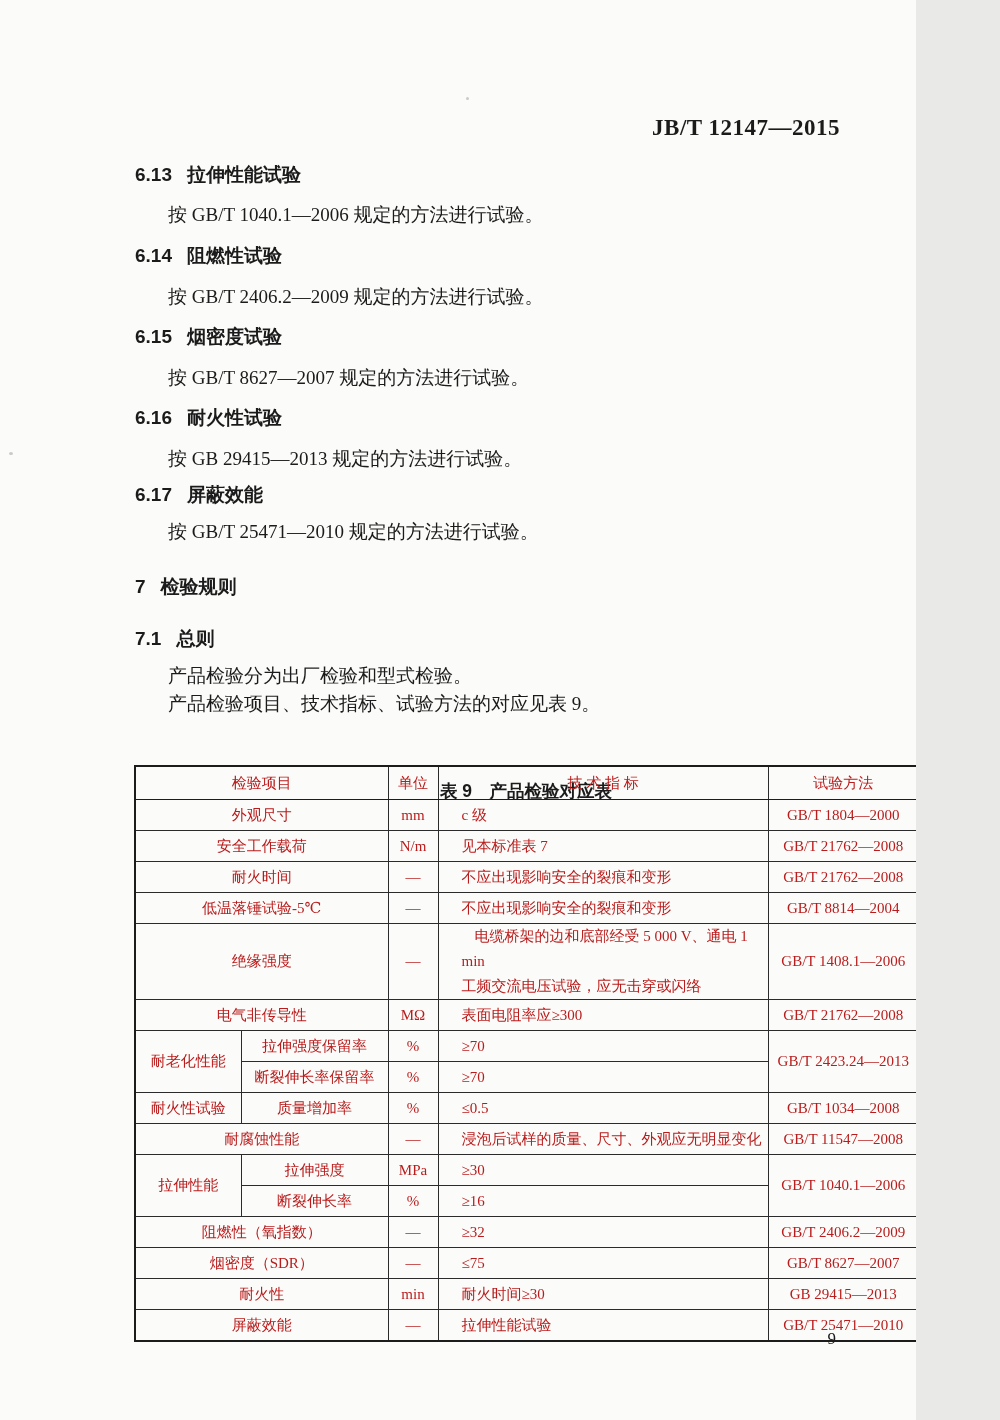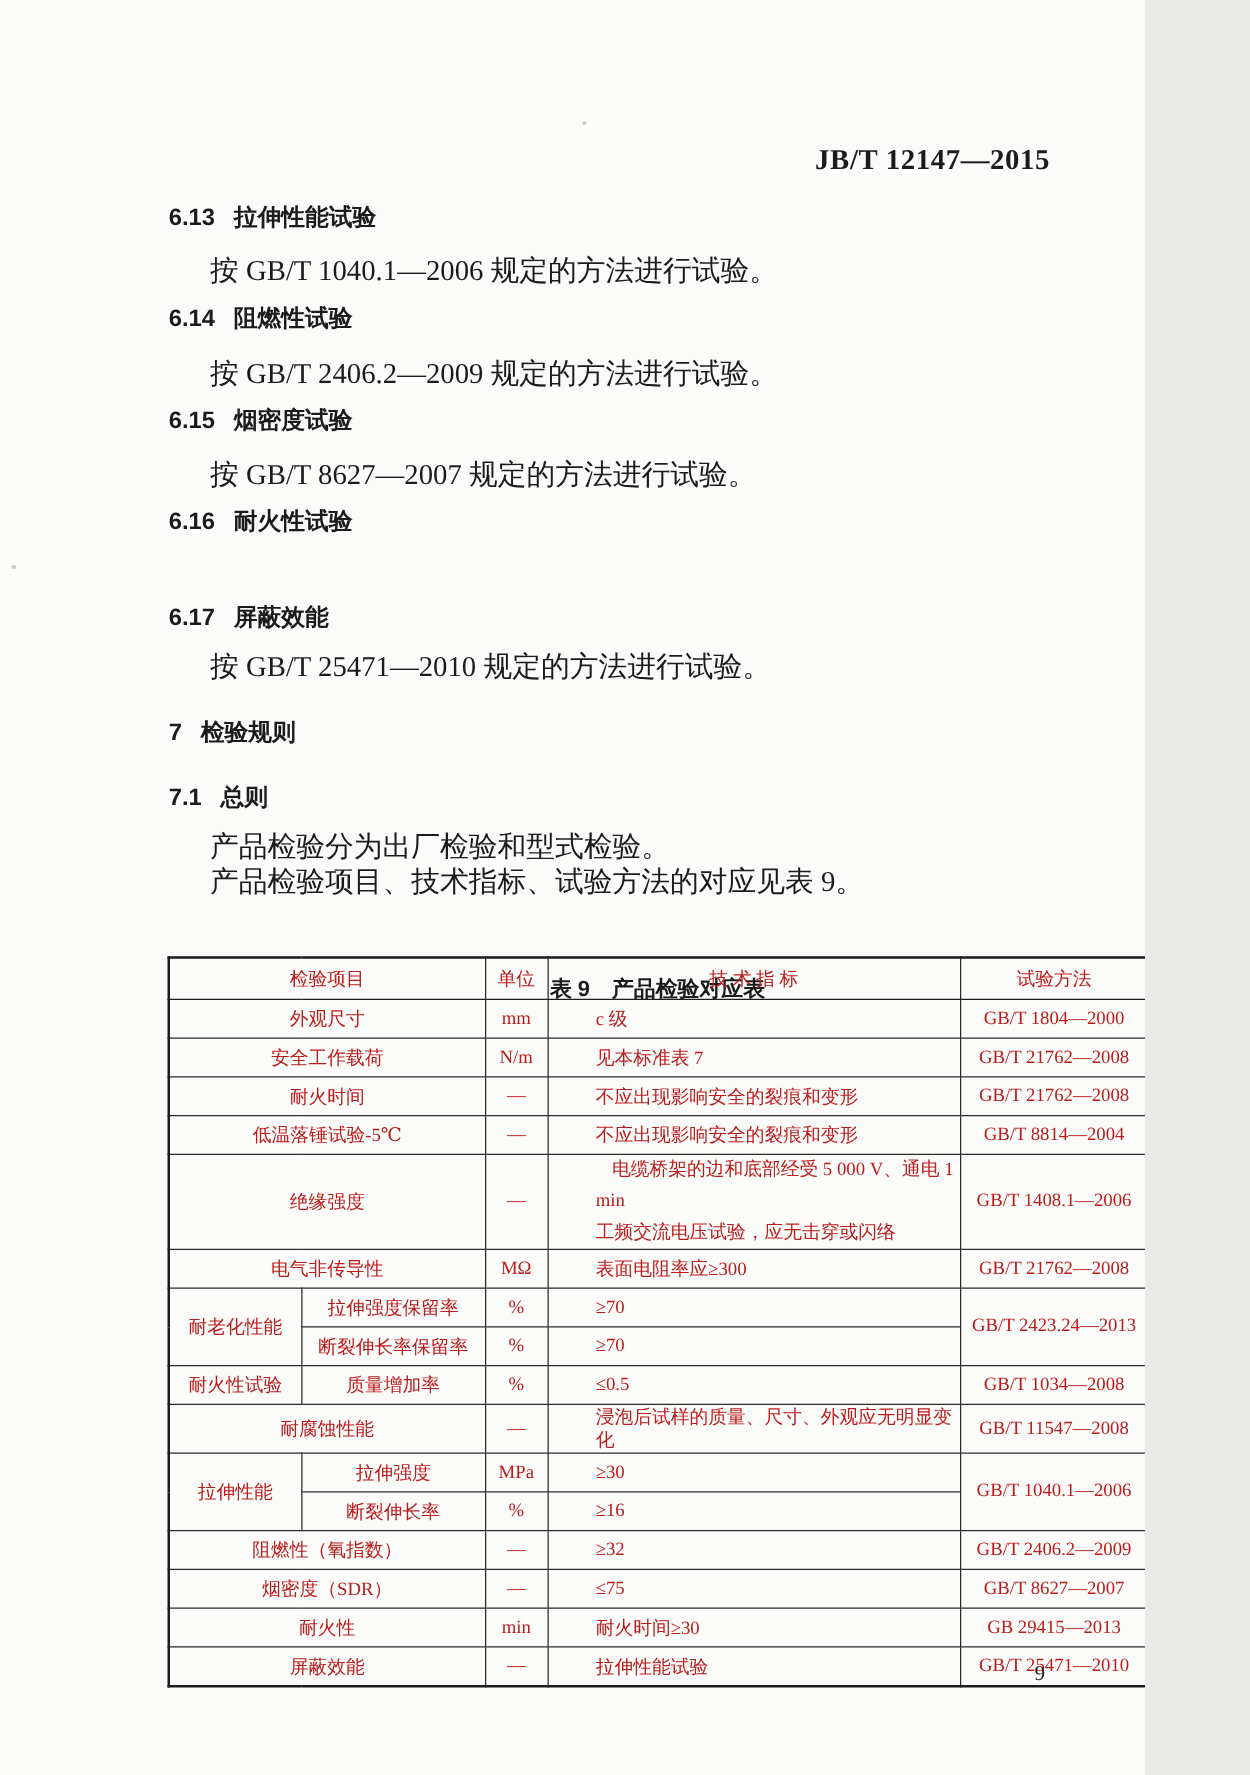--- a/index.html
+++ b/index.html
@@ -2,30 +2,30 @@
 <html><head>
 <meta charset="utf-8">
 <style>
   html,body{margin:0;padding:0;}
   body{width:1000px;height:1420px;background:#e9e9e7;font-family:"Liberation Serif","DejaVu Serif",serif;}
   .page{position:relative;width:916px;height:1420px;background:#fbfbf9;color:#1b1b1b;overflow:hidden;}
   .abs{position:absolute;line-height:1.25;white-space:nowrap;}
   .doc-code{top:114px;right:76px;font-family:"Liberation Serif",serif;font-weight:bold;font-size:23px;letter-spacing:0.5px;}
   .h2{font-family:"Liberation Sans","DejaVu Sans",sans-serif;font-weight:bold;font-size:19px;left:135px;}
   .h-num{margin-right:15px;font-weight:bold;}
-  .body-line{left:168px;font-size:23px;}
+  .body-line{left:168px;font-size:19px;}
   .caption{left:134px;width:784px;text-align:center;font-family:"Liberation Sans","DejaVu Sans",sans-serif;font-weight:bold;font-size:17.5px;margin-top:48px;}
   table.t9{position:absolute;left:134px;top:765px;width:784px;border-collapse:collapse;table-layout:fixed;
            font-size:15px;color:#b91c1c;}
   table.t9{border:2.5px solid #1c1c1c;}
   .t9 th,.t9 td{border:1px solid #2b2b2b;padding:0;text-align:center;vertical-align:middle;font-weight:normal;overflow:hidden;}
   .t9 th{height:32px;border-bottom:1.5px solid #1c1c1c;}
   .t9 td{height:30px;}
   .t9 tr.tall td{height:54px;}
-  .t9 td.spec{text-align:left;padding-left:38px;}
+  .t9 td.spec{text-align:left;padding-left:23px;}
   .t9 td.spec-multi{line-height:25px;}
   .spec-l1,.spec-l2{display:block;}
   .spec-l1{text-indent:13px;}
   .page-num{right:80px;top:1328px;font-size:17px;}
   .speck{position:absolute;background:#9a9a96;border-radius:50%;opacity:.5;}
 </style>
 </head>
 <body>
 
 <div class="page">
@@ -43,20 +43,21 @@
   <div class="abs body-line" style="top:285px">按 GB/T 2406.2—2009 规定的方法进行试验。</div>
 
   <div class="abs h2" style="top:325px">
     <span class="h-num">6.15</span><span>烟密度试验</span>
   </div>
   <div class="abs body-line" style="top:366px">按 GB/T 8627—2007 规定的方法进行试验。</div>
 
   <div class="abs h2" style="top:406px">
     <span class="h-num">6.16</span><span>耐火性试验</span>
   </div>
+  <div class="abs body-line" style="top:447px">按 GB 29415—2013 规定的方法进行试验。</div>
 
   <div class="abs h2" style="top:483px">
     <span class="h-num">6.17</span><span>屏蔽效能</span>
   </div>
   <div class="abs body-line" style="top:520px">按 GB/T 25471—2010 规定的方法进行试验。</div>
 
   <div class="abs h2" style="top:575px">
     <span class="h-num">7</span><span>检验规则</span>
   </div>
   <div class="abs h2" style="top:627px">

